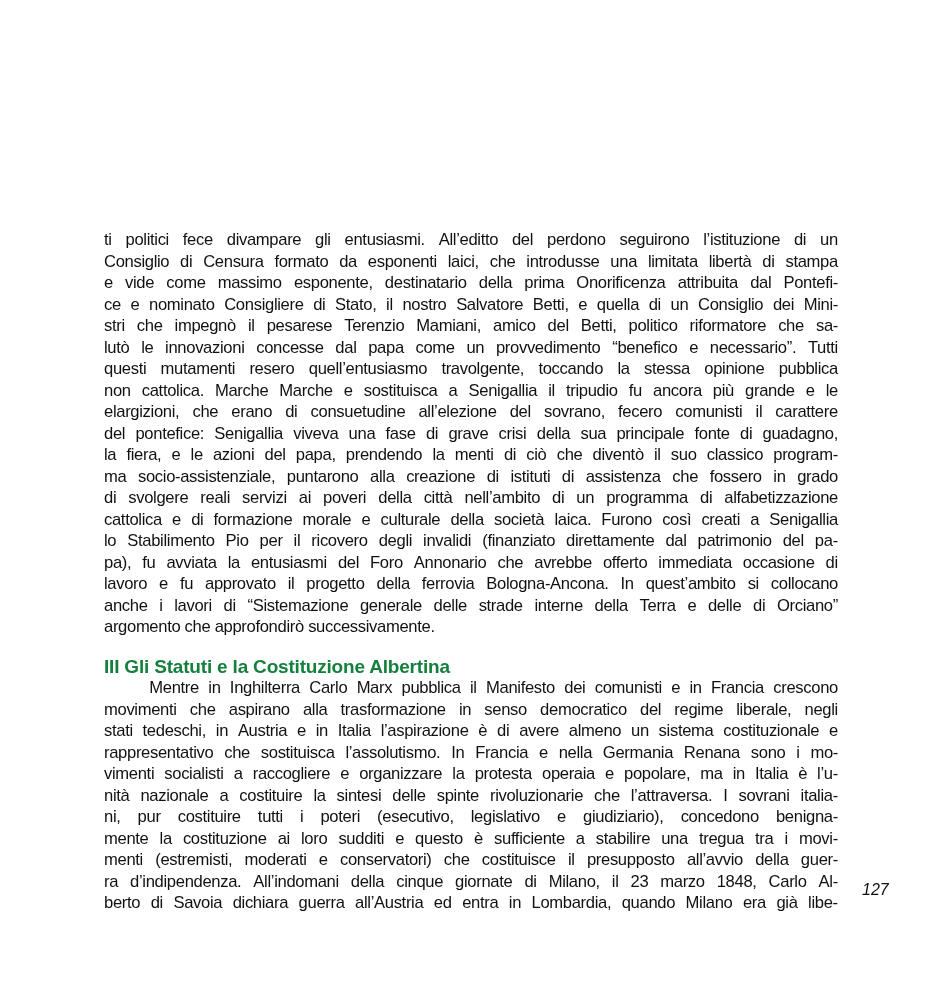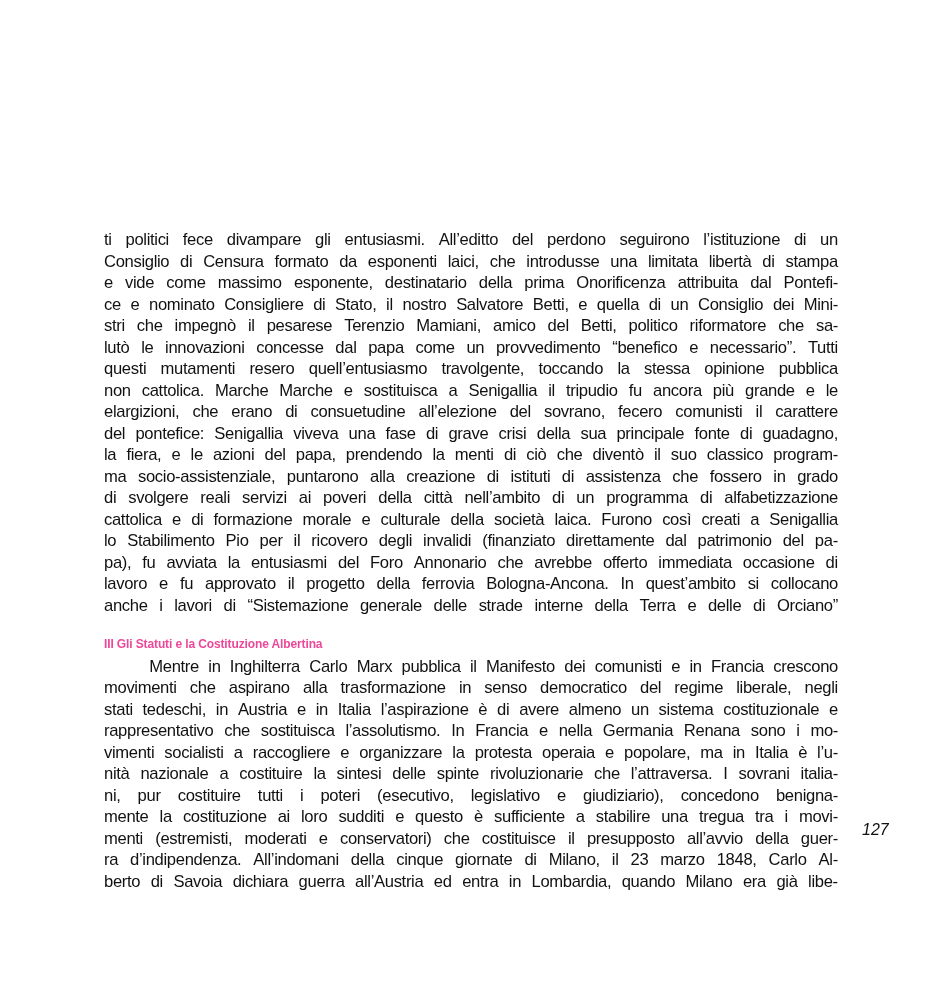--- a/index.html
+++ b/index.html
@@ -59,38 +59,38 @@
 
   
   .line.flush {
     display: block;
     text-align: left;
   }
 
   
   .heading {
     display: block;
-    font-size: 12px;
+    font-size: 19px;
     line-height: 21.5px;
     font-weight: bold;
     letter-spacing: -0.01em;
-    color: #ec4899;
+    color: #15803d;
     white-space: nowrap;
   }
 
   .spacer {
     display: block;
     height: 18px;
   }
 
   
   .folio {
     position: absolute;
     left: 862px;
-    top: 820px;
+    top: 880px;
     font-size: 16px;
     line-height: 20px;
     font-style: italic;
     color: #111111;
     white-space: nowrap;
   }
 </style>
 </head>
 <body>
 
@@ -380,20 +380,21 @@
           <span>delle</span>
           <span>strade</span>
           <span>interne</span>
           <span>della</span>
           <span>Terra</span>
           <span>e</span>
           <span>delle</span>
           <span>di</span>
           <span>Orciano”</span>
         </div>
+        <div class="line flush">argomento che approfondirò successivamente.</div>
       </div>
 
     <span class="spacer"></span>
 
     <span class="heading">III Gli Statuti e la Costituzione Albertina</span>
 
     <div id="para2">
         <div class="line just">
           <span style="flex: 0 0 36px;"></span>
           <span>Mentre</span>

